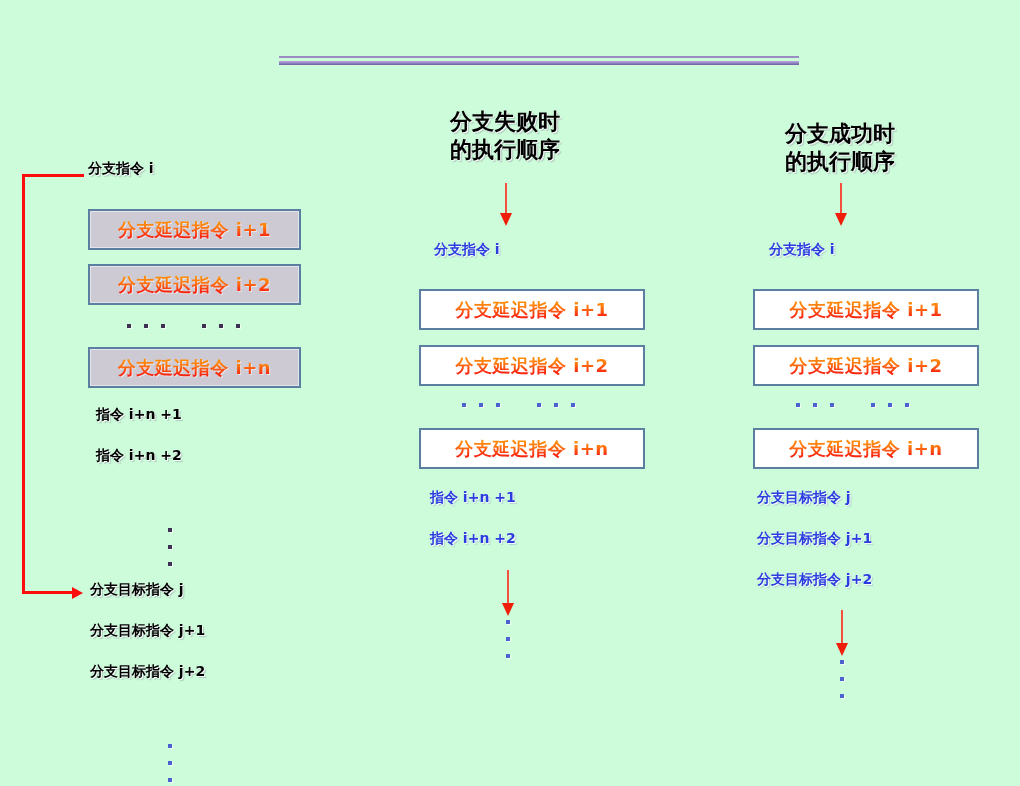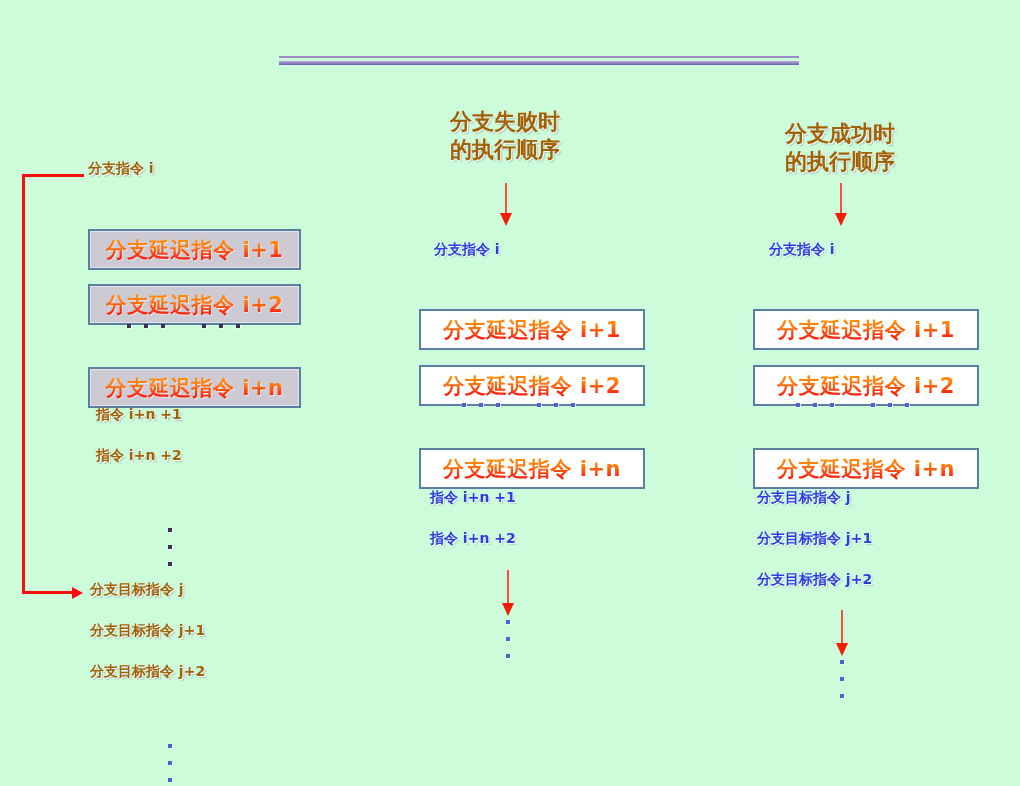--- a/index.html
+++ b/index.html
@@ -55,21 +55,21 @@
   }
 
   
   .gtext {
     position: absolute;
     white-space: nowrap;
     font-size: 14px;
     font-family: "DejaVu Sans", "Liberation Sans", sans-serif;
   }
   .gray {
-    color: #a16207;
+    color: #000000;
     text-shadow: 1px 1px 0 rgba(255,255,255,.9), 2px 2px 1px rgba(120,115,140,.35);
     font-weight: bold;
   }
   .blue {
     color: #2a3ee0;
     text-shadow: 1px 1px 0 rgba(255,255,255,.9), 2px 2px 1px rgba(120,130,200,.32);
     font-weight: bold;
   }
   .hdr {
     font-size: 22px;
@@ -80,25 +80,24 @@
 
   
   .ibox {
     position: absolute;
     box-sizing: border-box;
     border: 2px solid #5a7fa0;
     display: flex;
     align-items: center;
     justify-content: center;
     font-weight: bold;
-    font-size: 21px;
+    font-size: 18px;
     letter-spacing: 0.5px;
     white-space: nowrap;
     font-family: "DejaVu Sans", "Liberation Sans", sans-serif;
-    margin-top: 20px;
   }
   .ibox.gray-fill {
     background: #cdcad4;
     box-shadow: inset 0 0 0 1px #e6e4ea;
   }
   .ibox.white-fill {
     background: #ffffff;
   }
   .ibox .bt {
     background: linear-gradient(to bottom, #ff9a00 0%, #ff7a10 38%, #fb2b10 75%, #e81000 100%);

